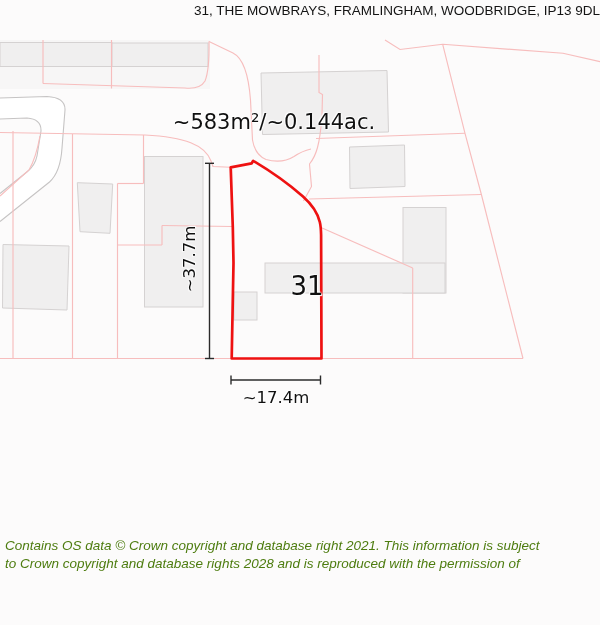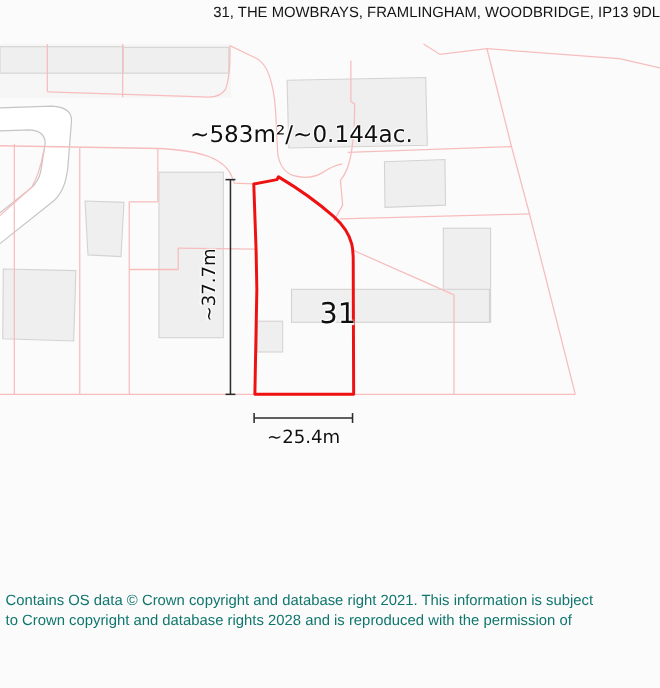--- a/index.html
+++ b/index.html
@@ -31,21 +31,21 @@
   .area-label { left:164px; top:110px; width:220px; font-size:21px; }
   .plot-number { left:282px; top:271px; width:50px; font-size:26px; }
   .height-label {
     left:151px; top:248px; width:80px; height:22px; font-size:16.5px;
     transform:rotate(-90deg);
   }
   .width-label { left:233px; top:388px; width:86px; font-size:16.5px; }
 
   .footer {
     position:absolute; left:5px; top:537px; width:592px; z-index:3;
-    font-size:13.5px; line-height:17.7px; color:#0f766e;
+    font-size:13.5px; line-height:17.7px; color:#4d7c0f;font-style:italic;
   }
   .footer div { white-space:nowrap; }
 </style>
 </head>
 <body>
 
 <div class="header">
   <div>31, THE MOWBRAYS, FRAMLINGHAM, WOODBRIDGE, IP13 9DL</div>
 </div>
 
@@ -108,18 +108,18 @@
       <line class="meas" x1="231" y1="380" x2="320.5" y2="380"></line>
       <line class="meas" x1="231" y1="375.5" x2="231" y2="384.5"></line>
       <line class="meas" x1="320.5" y1="375.5" x2="320.5" y2="384.5"></line>
     </g>
   </svg>
 </div>
 
 <div class="maplabel area-label">~583m²/~0.144ac.</div>
 <div class="maplabel plot-number">31</div>
 <div class="maplabel height-label">~37.7m</div>
-<div class="maplabel width-label">~25.4m</div>
+<div class="maplabel width-label">~17.4m</div>
 
 <div class="footer">
   <div>Contains OS data © Crown copyright and database right 2021. This information is subject</div>
   <div>to Crown copyright and database rights 2028 and is reproduced with the permission of</div>
 </div>
 
 </body></html>

